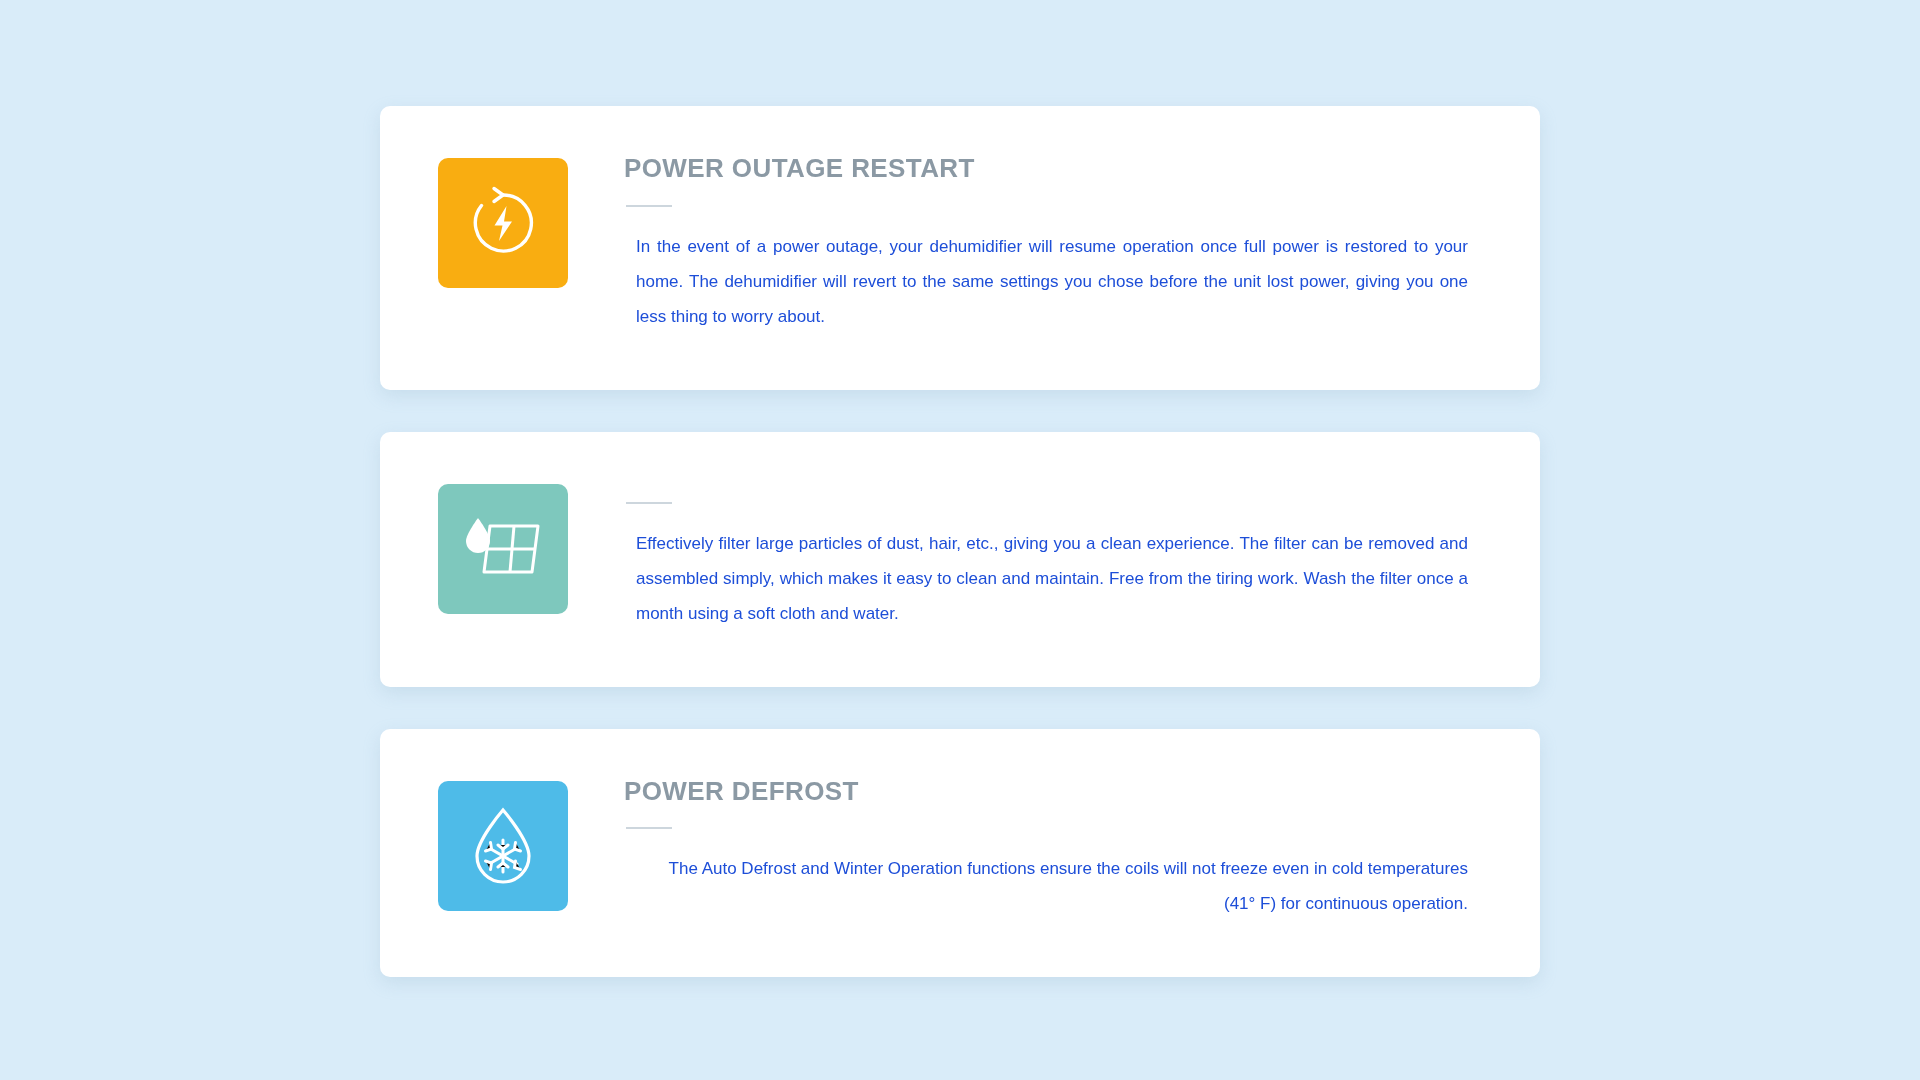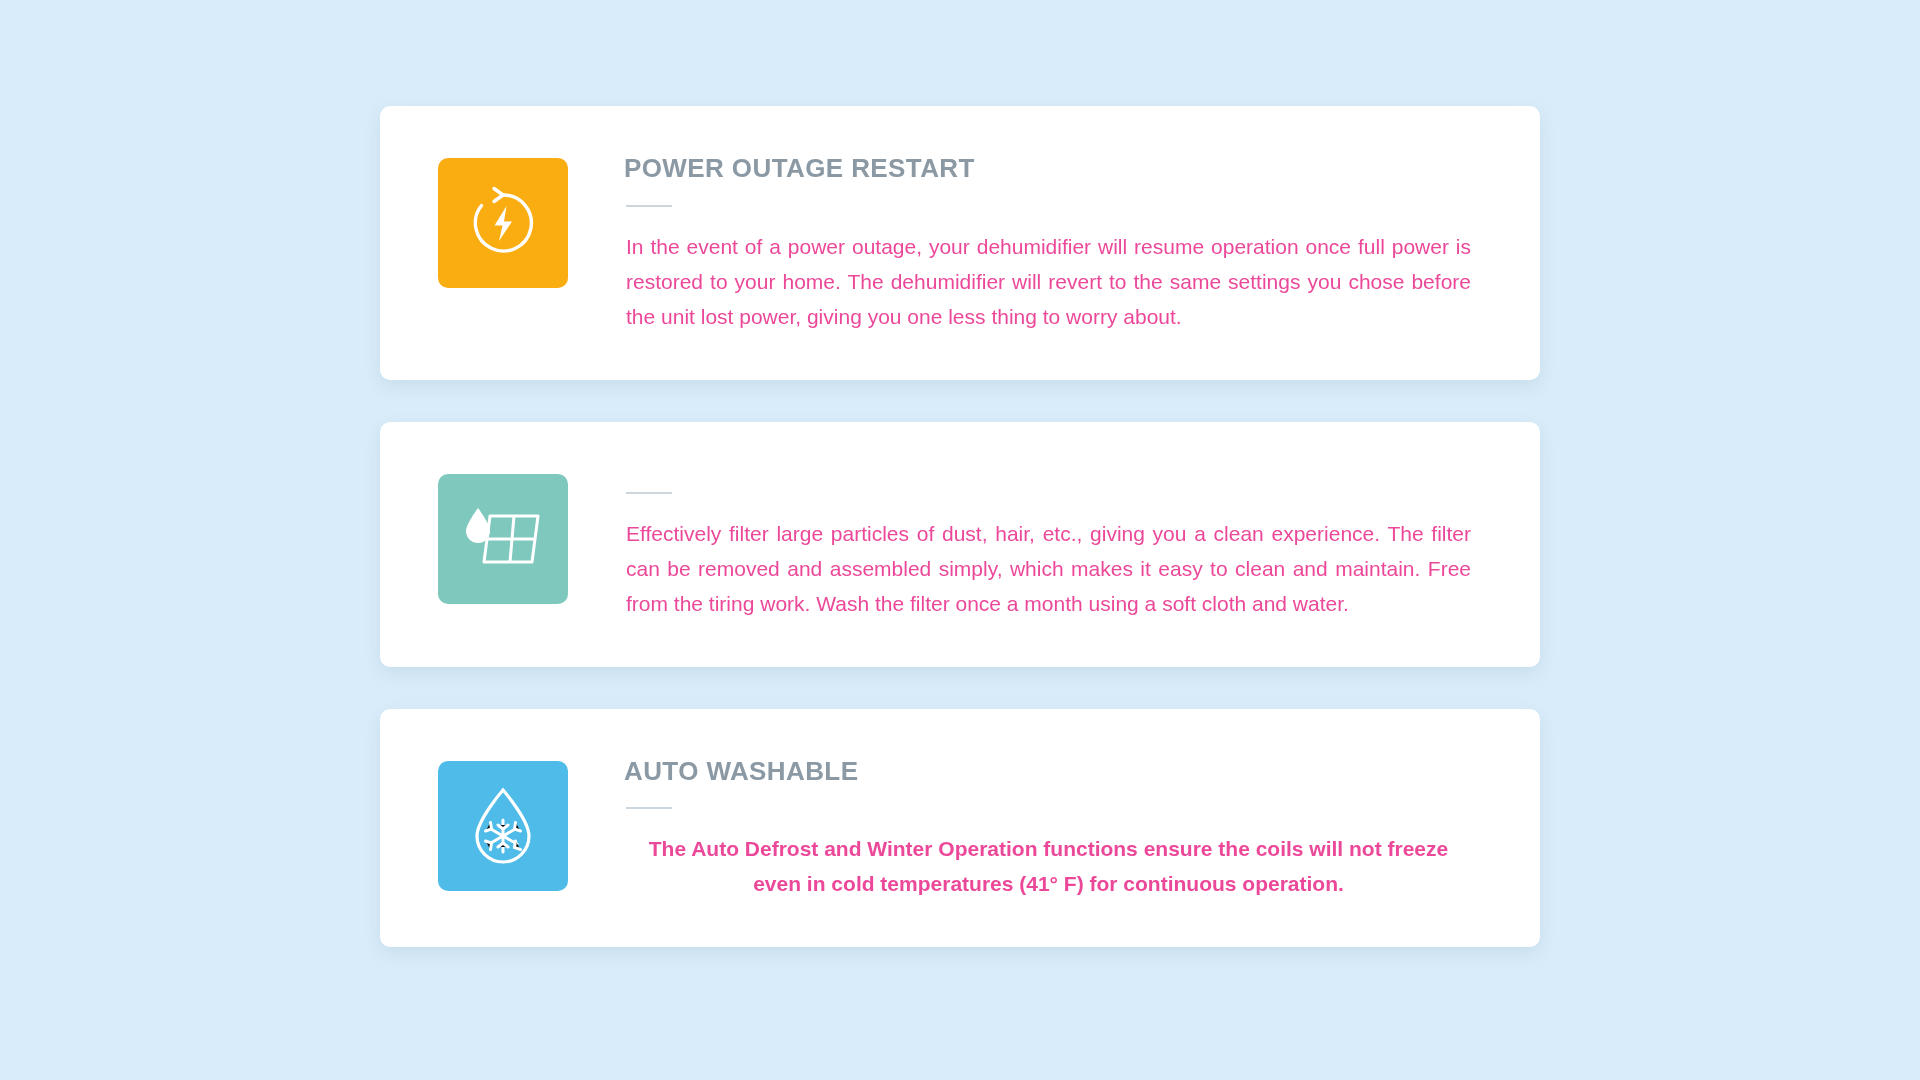--- a/index.html
+++ b/index.html
@@ -56,31 +56,30 @@
     margin: 0 0 0 0;
     line-height: 1.1;
   }
   .title-rule {
     width: 46px;
     height: 2px;
     background: #cdd6dd;
     margin: 22px 0 22px 2px;
   }
   .card-text {
-    font-size: 21px;
+    font-size: 17px;
     line-height: 35px;
-    color: #ec4899;
-    margin: 2px;
+    color: #1d4ed8;
+    margin: 12px;
     text-align: justify;
     text-justify: inter-word;
     max-width: 845px;
   }
   .card-text.no-justify {
-    text-align: center;
-    font-weight: bold;
+    text-align: right;
   }
   svg { display: block; }
 </style>
 </head>
 <body>
 
 <div class="page">
 
   <div class="card">
     <div class="card-icon" style="background:#f9ad11;">
@@ -126,19 +125,19 @@
           <path d="M33 41 L38 45 L43 41"></path>
           <path d="M33 63 L38 59 L43 63"></path>
           <path d="M25.5 38.5 L26.5 45 L20.5 47"></path>
           <path d="M55.5 65.5 L49.5 63.5 L50.5 57"></path>
           <path d="M50.5 38.5 L49.5 45 L55.5 47"></path>
           <path d="M20.5 57 L26.5 59 L25.5 65.5"></path>
         </g>
       </svg>
     </div>
     <div class="card-body">
-      <h2 class="card-title">AUTO WASHABLE</h2>
+      <h2 class="card-title">POWER DEFROST</h2>
       <div class="title-rule"></div>
       <p class="card-text no-justify">The Auto Defrost and Winter Operation functions ensure the coils will not freeze even in cold temperatures (41° F) for continuous operation.</p>
     </div>
   </div>
 
 </div>
 
 </body></html>

